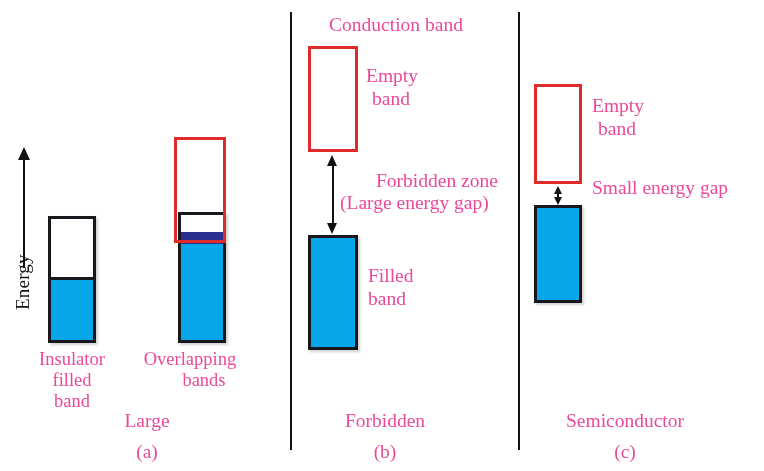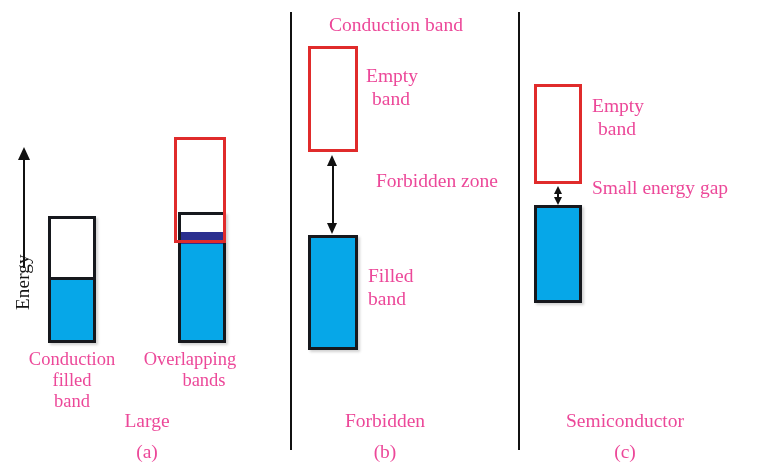--- a/index.html
+++ b/index.html
@@ -123,21 +123,21 @@
 
   <div class="divider" style="left:290px; top:12px; height:438px;"></div>
   <div class="divider" style="left:518px; top:12px; height:438px;"></div>
 
   <div class="band band-black band-shadow" style="left:48px; top:216px; width:48px; height:127px;">
     <div style="position:absolute; left:0; top:0; right:0; height:61px; background:#ffffff;"></div>
     <div style="position:absolute; left:0; top:61px; right:0; bottom:0; background:#06a7e8;"></div>
   </div>
   <div class="split-line" style="left:48px; top:277px; width:48px;"></div>
 
-  <div class="label lbl-18" style="left:22px; top:349px; width:100px;">Conduction</div>
+  <div class="label lbl-18" style="left:22px; top:349px; width:100px;">Insulator</div>
   <div class="label lbl-18" style="left:22px; top:370px; width:100px;">filled</div>
   <div class="label lbl-18" style="left:22px; top:391px; width:100px;">band</div>
 
   <div class="band band-black band-shadow" style="left:178px; top:212px; width:48px; height:131px;">
     <div style="position:absolute; left:0; top:0; right:0; height:17px; background:#ffffff;"></div>
     <div style="position:absolute; left:0; top:17px; right:0; height:12px; background:#2b2f8f;"></div>
     <div style="position:absolute; left:0; top:29px; right:0; bottom:0; background:#06a7e8;"></div>
   </div>
 
   <div class="band band-red" style="left:174px; top:137px; width:52px; height:106px; background:transparent;"></div>
@@ -153,20 +153,21 @@
   <div class="band band-red" style="left:308px; top:46px; width:50px; height:106px;"></div>
 
   <div class="label lbl-19" style="left:366px; top:65px; width:110px; text-align:left;">Empty</div>
   <div class="label lbl-19" style="left:372px; top:88px; width:110px; text-align:left;">band</div>
 
   <div class="arrow-up" style="left:327px; top:155px;"></div>
   <div class="arrow-shaft" style="left:331.5px; top:163px; height:62px;"></div>
   <div class="arrow-down" style="left:327px; top:223px;"></div>
 
   <div class="label lbl-19" style="left:348px; top:170px; width:165px; text-align:left;margin-left:28px;">Forbidden zone</div>
+  <div class="label lbl-19" style="left:340px; top:192px; width:185px; text-align:left;">(Large energy gap)</div>
 
   <div class="band band-black band-shadow fill-cyan" style="left:308px; top:235px; width:50px; height:115px;"></div>
 
   <div class="label lbl-19" style="left:368px; top:265px; width:110px; text-align:left;">Filled</div>
   <div class="label lbl-19" style="left:368px; top:288px; width:110px; text-align:left;">band</div>
 
   <div class="label lbl-19" style="left:325px; top:410px; width:120px;">Forbidden</div>
   <div class="label lbl-19" style="left:325px; top:441px; width:120px;">(b)</div>
 
   <div class="band band-red" style="left:534px; top:84px; width:48px; height:100px;"></div>

